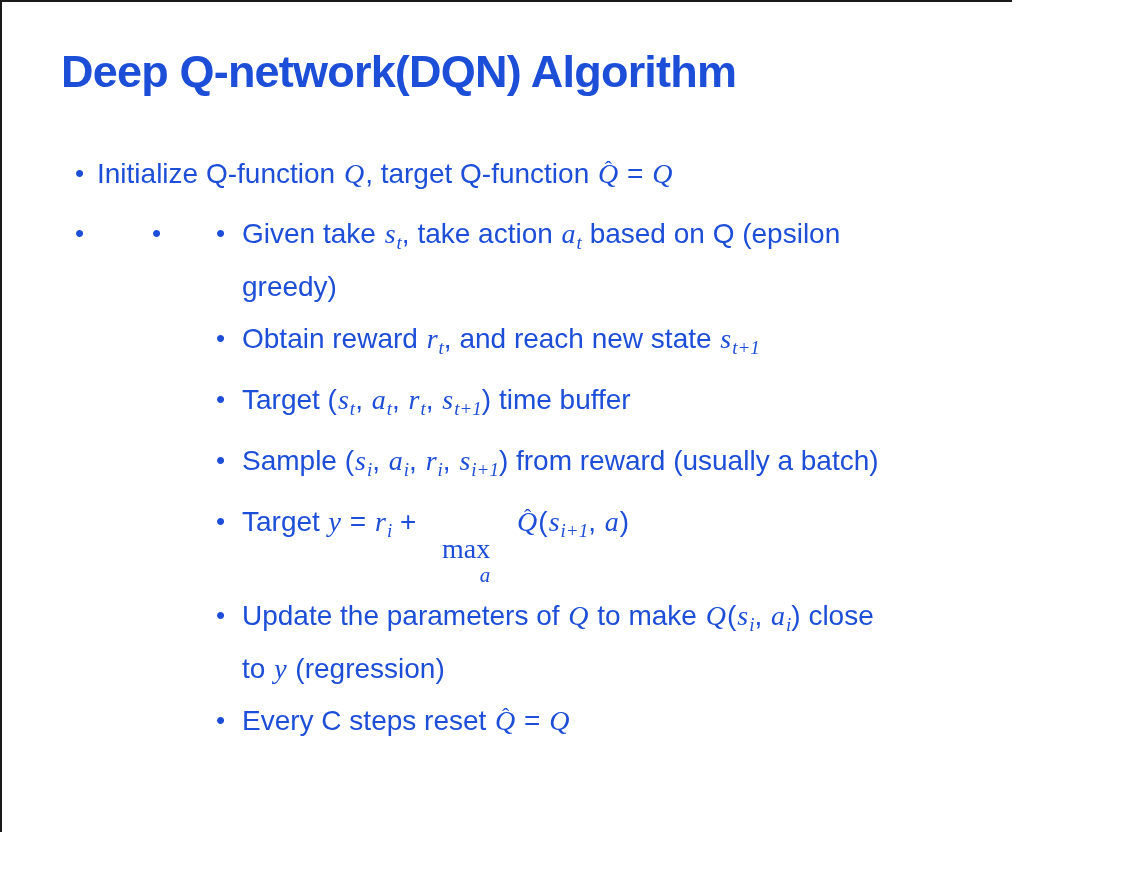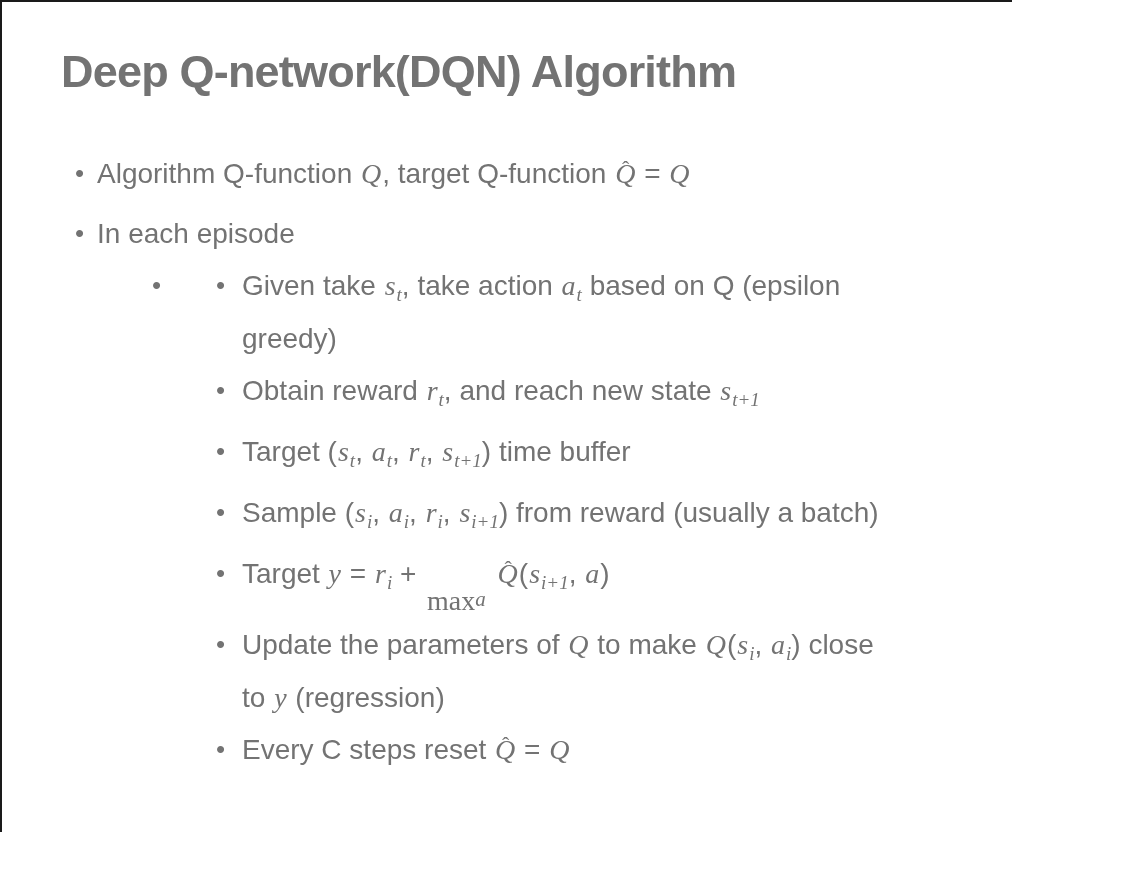--- a/index.html
+++ b/index.html
@@ -2,21 +2,21 @@
 <html><head>
 <meta charset="utf-8">
 <style>
   html,body{margin:0;padding:0;background:#e8e8e8;}
   .slide{
     position:relative;
     width:1124px;height:872px;
     background:#ffffff;
     overflow:hidden;
     font-family:"Liberation Sans",sans-serif;
-    color:#737373;
+    color:#1d4ed8;
   }
   .border-top{position:absolute;top:0;left:0;width:1012px;height:2px;background:#1a1a1a;}
   .border-left{position:absolute;top:0;left:0;width:2px;height:832px;background:#1a1a1a;}
   .title{
     position:absolute;left:61px;top:46px;
     font-size:45px;font-weight:700;letter-spacing:-0.8px;
     white-space:nowrap;
   }
   .content{position:absolute;left:0;top:152px;width:1095px;}
   .b{position:relative;font-size:28px;line-height:44px;margin:0 0 8px 0;}
@@ -32,38 +32,38 @@
   .sub{
     font-family:"Liberation Serif","DejaVu Serif",serif;
     font-style:italic;font-size:19px;vertical-align:-6px;
   }
   .hat{
     position:absolute;top:-11px;left:45%;transform:translateX(-30%);
     font-size:22px;font-style:normal;
     font-family:"Liberation Serif",serif;
   }
   .maxop{
-    display:inline-flex;flex-direction:row;align-items:flex-start;
-    vertical-align:-27px;line-height:1;margin:0 3px;
+    display:inline-flex;flex-direction:column;align-items:flex-end;
+    vertical-align:-27px;line-height:1;margin:0 18px;
   }
   .maxword{font-family:"Liberation Serif","DejaVu Serif",serif;font-size:28px;font-style:normal;}
   .maxunder{font-family:"Liberation Serif","DejaVu Serif",serif;font-style:italic;font-size:21px;margin-top:2px;}
 </style>
 </head>
 <body>
 
 <div class="slide">
   <div class="border-top"></div>
   <div class="border-left"></div>
 
   <div class="title">Deep Q-network(DQN) Algorithm</div>
 
   <div class="content" id="bullet-list">
-      <div class="b l1"><span class="dot">•</span><span>Algorithm Q-function </span><span class="m">Q</span><span>, target Q-function </span><span class="m">Q<span class="hat">ˆ</span></span><span> = </span><span class="m">Q</span></div>
-      <div class="b l1"><span class="dot">•</span><span>In each episode</span></div>
+      <div class="b l1"><span class="dot">•</span><span>Initialize Q-function </span><span class="m">Q</span><span>, target Q-function </span><span class="m">Q<span class="hat">ˆ</span></span><span> = </span><span class="m">Q</span></div>
+      <div class="b l1"><span class="dot">•</span></div>
       <div class="b l2"><span class="dot">•</span></div>
       <div class="b l3"><span class="dot">•</span><span>Given take </span><span class="m">s</span><span class="sub">t</span><span>, take action </span><span class="m">a</span><span class="sub">t</span><span> based on Q (epsilon</span><br><span>greedy)</span></div>
       <div class="b l3"><span class="dot">•</span><span>Obtain reward </span><span class="m">r</span><span class="sub">t</span><span>, and reach new state </span><span class="m">s</span><span class="sub">t+1</span></div>
       <div class="b l3"><span class="dot">•</span><span>Target (</span><span class="m">s</span><span class="sub">t</span><span>, </span><span class="m">a</span><span class="sub">t</span><span>, </span><span class="m">r</span><span class="sub">t</span><span>, </span><span class="m">s</span><span class="sub">t+1</span><span>) time buffer</span></div>
       <div class="b l3"><span class="dot">•</span><span>Sample (</span><span class="m">s</span><span class="sub">i</span><span>, </span><span class="m">a</span><span class="sub">i</span><span>, </span><span class="m">r</span><span class="sub">i</span><span>, </span><span class="m">s</span><span class="sub">i+1</span><span>) from reward (usually a batch)</span></div>
       <div class="b l3"><span class="dot">•</span><span>Target </span><span class="m">y</span><span> = </span><span class="m">r</span><span class="sub">i</span><span> + </span><span class="maxop">
           <span class="maxword">max</span>
           <span class="maxunder">a</span>
         </span><span> </span><span class="m">Q<span class="hat">ˆ</span></span><span>(</span><span class="m">s</span><span class="sub">i+1</span><span>, </span><span class="m">a</span><span>)</span></div>
       <div class="b l3"><span class="dot">•</span><span>Update the parameters of </span><span class="m">Q</span><span> to make </span><span class="m">Q</span><span>(</span><span class="m">s</span><span class="sub">i</span><span>, </span><span class="m">a</span><span class="sub">i</span><span>) close</span><br><span>to </span><span class="m">y</span><span> (regression)</span></div>

